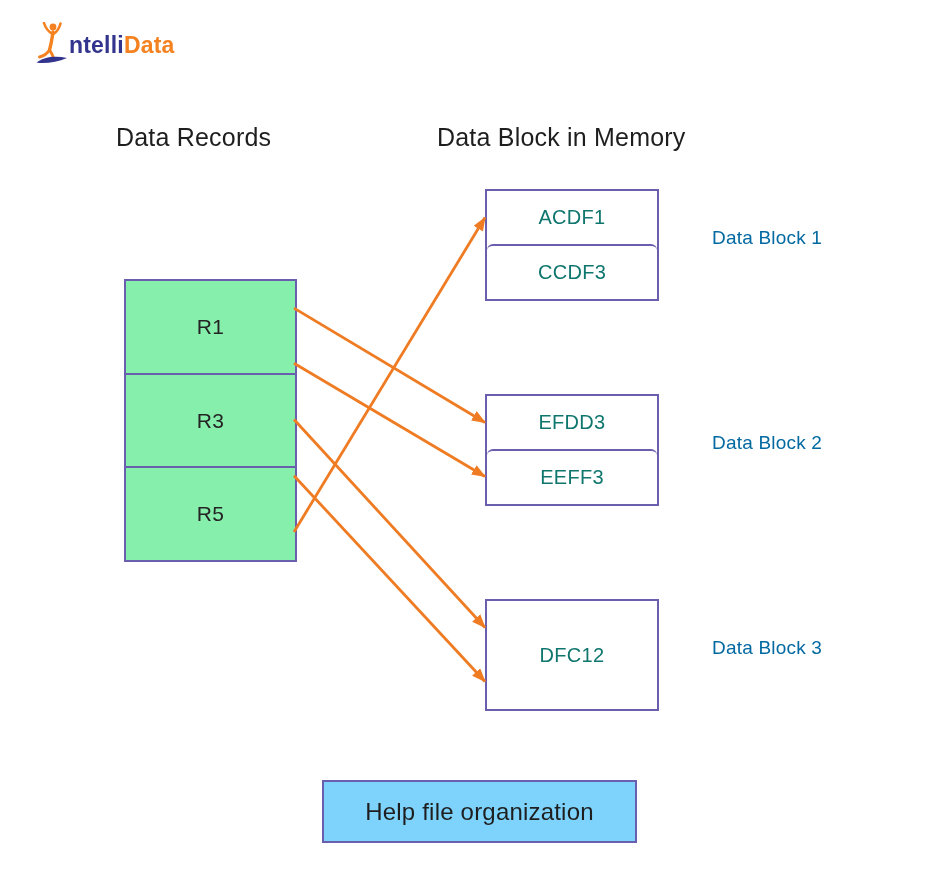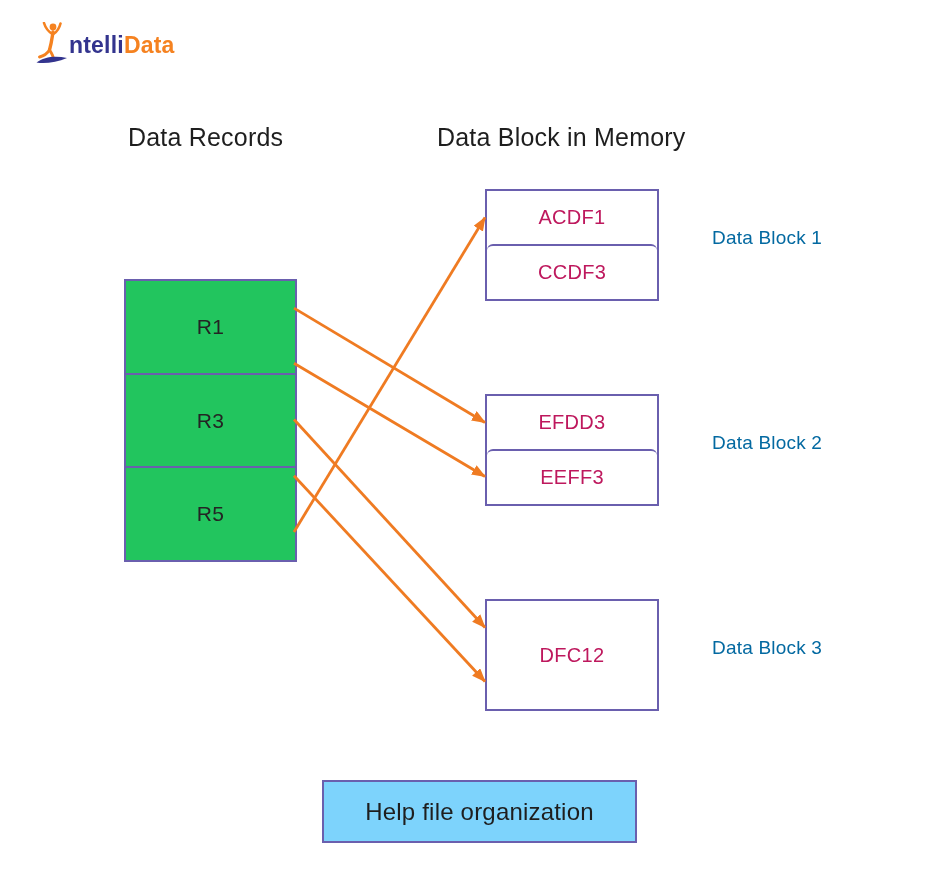--- a/index.html
+++ b/index.html
@@ -22,45 +22,45 @@
   .logo{position:absolute;left:36px;top:22px;display:flex;align-items:flex-end;gap:1px;}
   .logo svg{display:block;}
   .logo-text{font-size:23px;font-weight:700;letter-spacing:0.2px;line-height:1;padding-bottom:7px;}
   .lt-navy{color:var(--logo-navy);}
   .lt-orange{color:var(--logo-orange);}
   
   .heading{
     position:absolute;top:122px;height:30px;line-height:30px;
     font-size:25px;color:#1e1e1e;letter-spacing:0.2px;white-space:nowrap;
   }
-  .h-left{left:128px;}
+  .h-left{left:116px;}
   .h-right{left:437px;}
   
   .records-box{
     position:absolute;left:124px;top:279px;width:173px;height:283px;
     border:2px solid var(--purple);
     display:flex;flex-direction:column;
-    background:#22c55e;z-index:1;
+    background:#86efac;z-index:1;
   }
   .rcell{
     flex:1;display:flex;align-items:center;justify-content:center;
     font-size:21px;color:#242424;letter-spacing:0.3px;
   }
   .rcell + .rcell{border-top:2px solid var(--purple);}
   
   .block{
     position:absolute;left:485px;width:174px;height:112px;
     border:2px solid var(--purple);
     display:flex;flex-direction:column;
     background:#fff;z-index:1;
   }
   .b1{top:189px;} .b2{top:394px;} .b3{top:599px;}
   .bcell{
     flex:1;display:flex;align-items:center;justify-content:center;
-    font-size:20px;color:#be185d;letter-spacing:0.3px;
+    font-size:20px;color:#0f766e;letter-spacing:0.3px;
   }
   .bcell + .bcell{border-top:2px solid var(--purple);border-radius:6px;}
   .block-label{
     position:absolute;left:712px;height:24px;line-height:24px;
     font-size:19px;color:#0369a1;letter-spacing:0.2px;white-space:nowrap;
   }
   .bl1{top:226px;} .bl2{top:431px;} .bl3{top:636px;}
   
   .caption-box{
     position:absolute;left:322px;top:780px;width:315px;height:63px;

